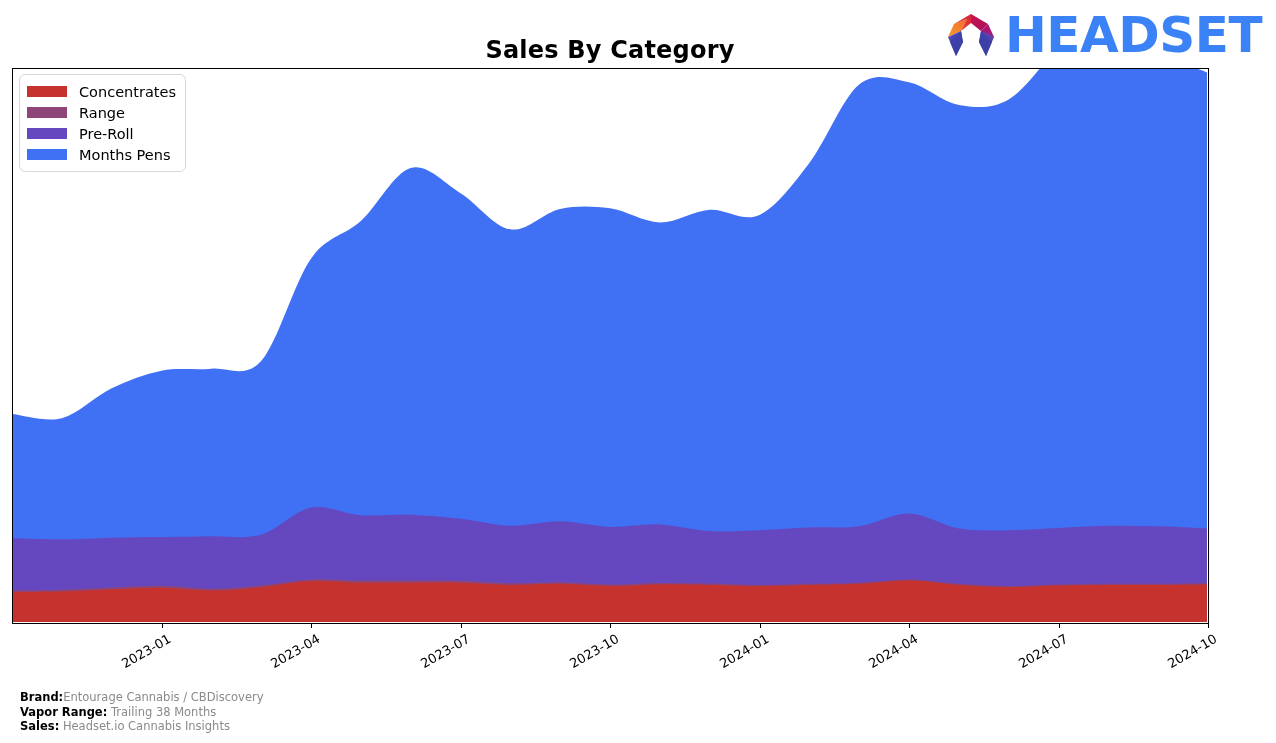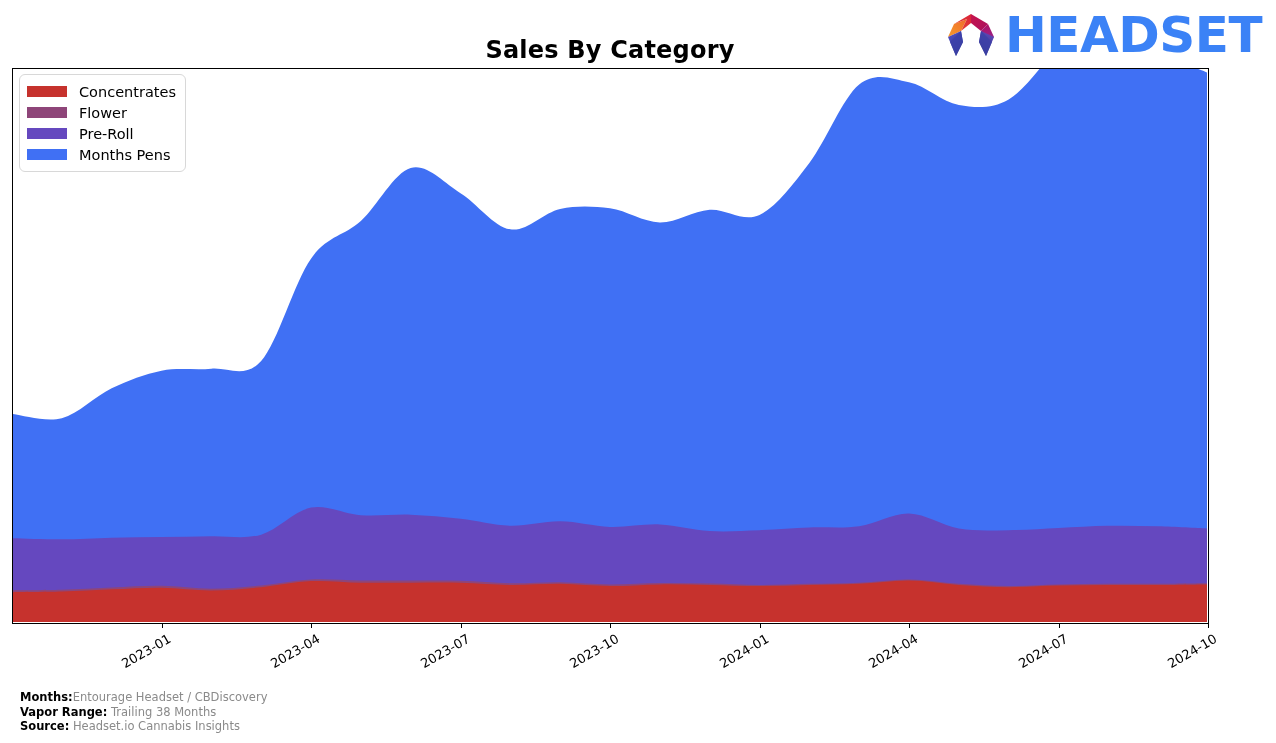--- a/index.html
+++ b/index.html
@@ -196,21 +196,21 @@
       </g>
   </svg>
 
   <div id="chart-legend">
       <div class="legend-item">
         <span class="legend-swatch" style="background: rgb(198, 50, 45);"></span>
         <span class="legend-label">Concentrates</span>
       </div>
       <div class="legend-item">
         <span class="legend-swatch" style="background: rgb(142, 69, 121);"></span>
-        <span class="legend-label">Flower</span>
+        <span class="legend-label">Range</span>
       </div>
       <div class="legend-item">
         <span class="legend-swatch" style="background: rgb(101, 72, 191);"></span>
         <span class="legend-label">Pre-Roll</span>
       </div>
       <div class="legend-item">
         <span class="legend-swatch" style="background: rgb(64, 112, 244);"></span>
         <span class="legend-label">Months Pens</span>
       </div>
     </div>
@@ -229,16 +229,16 @@
     <div class="x-tick-label" style="left: 691.5px; width: 60px;">2024-01</div>
     <div class="x-tick-mark" style="left: 897px;"></div>
     <div class="x-tick-label" style="left: 841px; width: 60px;">2024-04</div>
     <div class="x-tick-mark" style="left: 1046.5px;"></div>
     <div class="x-tick-label" style="left: 990.5px; width: 60px;">2024-07</div>
     <div class="x-tick-mark" style="left: 1196px;"></div>
     <div class="x-tick-label" style="left: 1140px; width: 60px;">2024-10</div>
   </div>
 
 <div id="chart-footer">
-    <div class="footer-row"><span class="footer-key">Months:</span><span class="footer-val">Entourage Headset / CBDiscovery</span></div>
+    <div class="footer-row"><span class="footer-key">Brand:</span><span class="footer-val">Entourage Cannabis / CBDiscovery</span></div>
     <div class="footer-row"><span class="footer-key">Vapor Range:</span><span class="footer-val"> Trailing 38 Months</span></div>
-    <div class="footer-row"><span class="footer-key">Source:</span><span class="footer-val"> Headset.io Cannabis Insights</span></div>
+    <div class="footer-row"><span class="footer-key">Sales:</span><span class="footer-val"> Headset.io Cannabis Insights</span></div>
   </div>
 
 </body></html>

